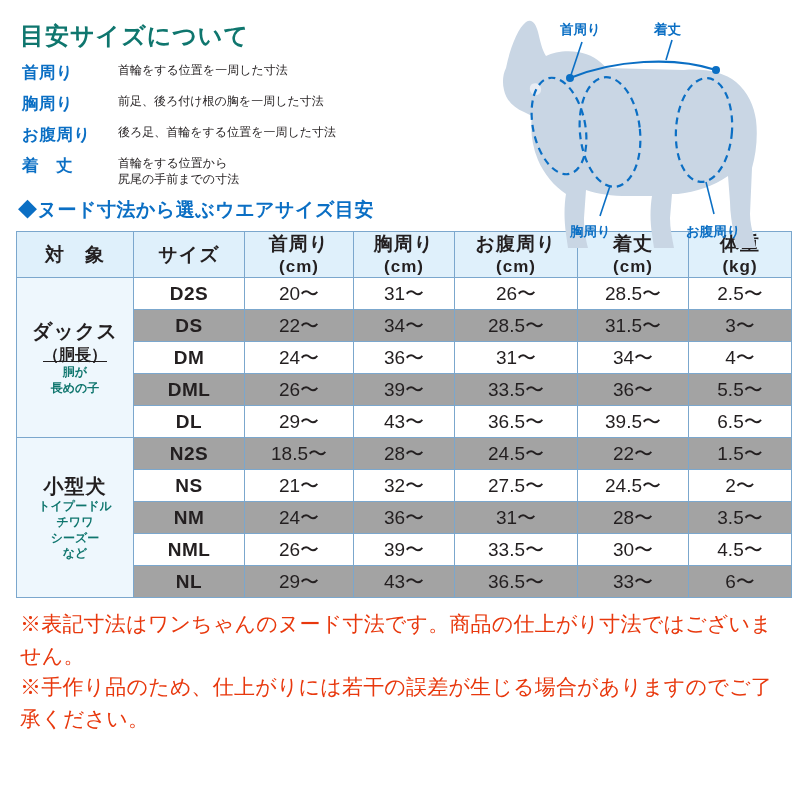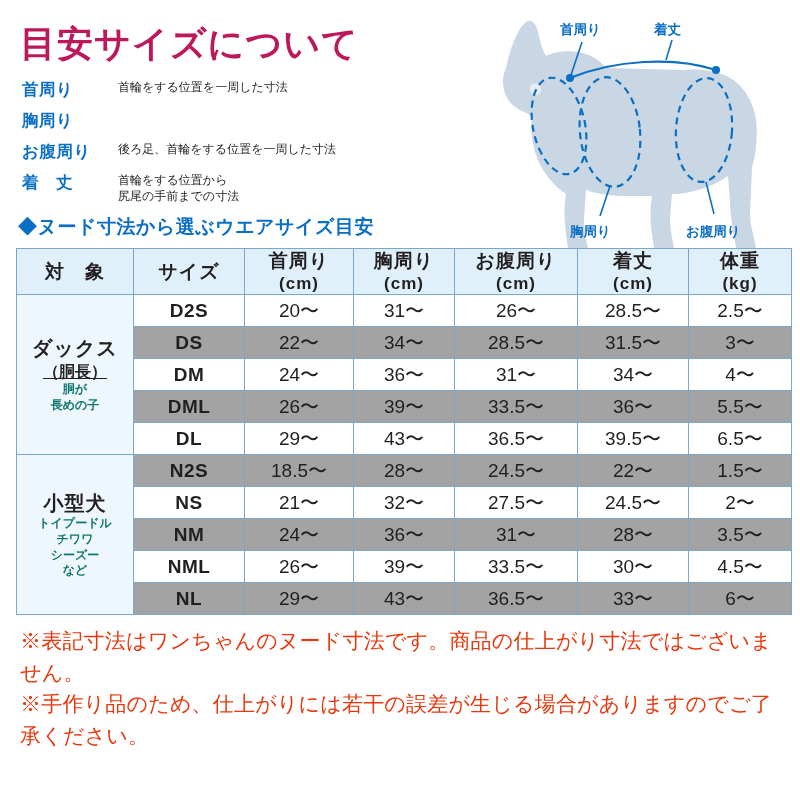--- a/index.html
+++ b/index.html
@@ -17,23 +17,23 @@
   .page {
     position: relative;
     width: 800px;
     height: 800px;
     box-sizing: border-box;
     padding: 14px 16px 0 16px;
   }
 
   
   .title {
-    font-size: 36px;
-    font-weight: bold;
-    color: #be185d;
+    font-size: 24px;
+    font-weight: bold;
+    color: #0f766e;
     letter-spacing: 1px;
     margin: 6px 0 10px 4px;
   }
 
   .defs {
     margin-left: 6px;
   }
   .def-row {
     display: flex;
     align-items: flex-start;
@@ -221,20 +221,21 @@
 
   <div class="title">目安サイズについて</div>
 
   <div class="defs">
     <div class="def-row">
       <div class="def-term">首周り</div>
       <div class="def-desc">首輪をする位置を一周した寸法</div>
     </div>
     <div class="def-row">
       <div class="def-term">胸周り</div>
+      <div class="def-desc">前足、後ろ付け根の胸を一周した寸法</div>
     </div>
     <div class="def-row">
       <div class="def-term">お腹周り</div>
       <div class="def-desc">後ろ足、首輪をする位置を一周した寸法</div>
     </div>
     <div class="def-row">
       <div class="def-term">着　丈</div>
       <div class="def-desc">
         <span class="sub">首輪をする位置から</span>
         <span class="sub">尻尾の手前までの寸法</span>

